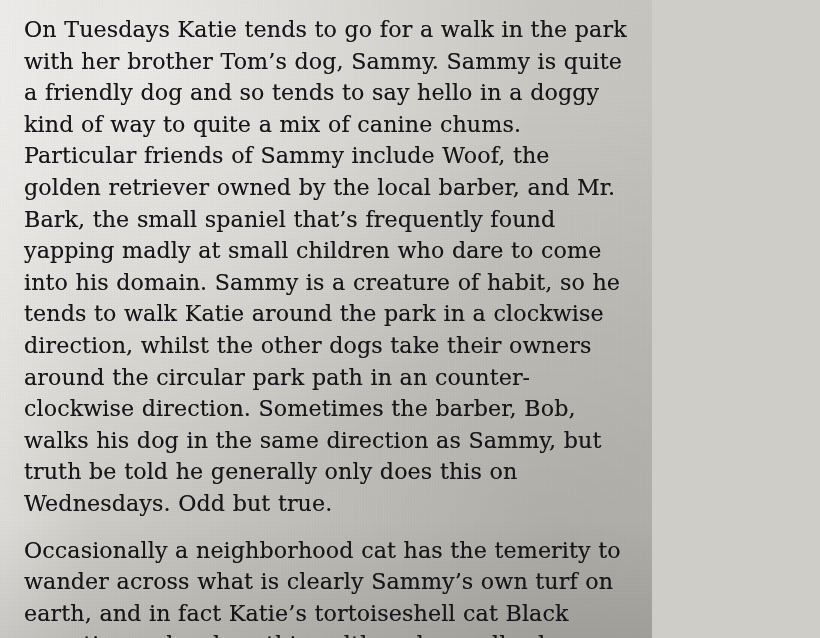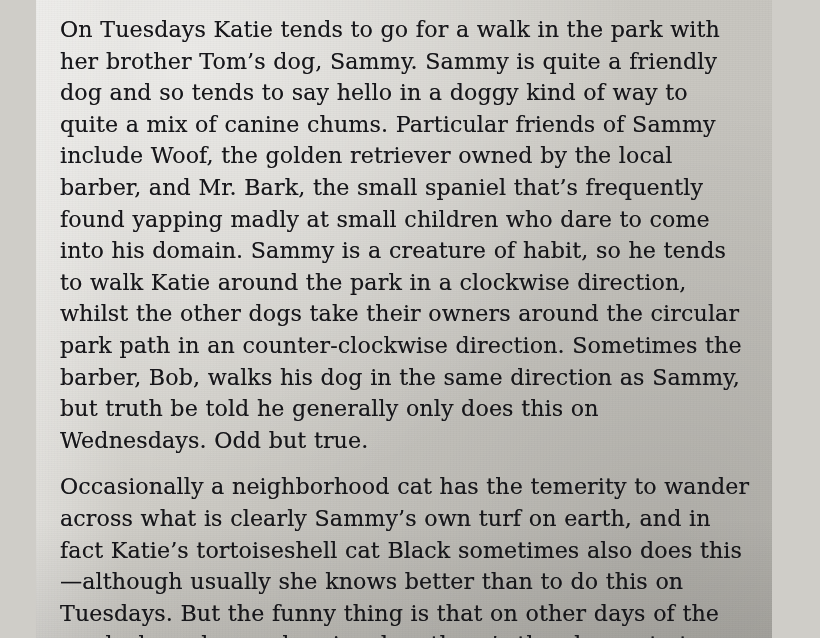--- a/index.html
+++ b/index.html
@@ -10,30 +10,29 @@
     width: 820px;
     height: 638px;
     overflow: hidden;
     background: #cfcdc8;
     font-family: "DejaVu Serif", serif;
   }
 
   
   .page {
     position: relative;
-    width: 736px;
+    width: 652px;
     height: 638px;
     box-sizing: border-box;
     padding: 14px 22px 10px 24px;
     background:
       radial-gradient(ellipse at 20% 10%, rgba(255,255,255,0.55) 0%, rgba(255,255,255,0.0) 55%),
       radial-gradient(ellipse at 85% 85%, rgba(0,0,0,0.10) 0%, rgba(0,0,0,0.0) 60%),
       linear-gradient(115deg, #d8d6d1 0%, #cfcdc7 35%, #c9c7c1 65%, #bfbdb7 100%);
     filter: none;
-    margin-left: 36px;
   }
   .grain {
     position: absolute;
     inset: 0;
     pointer-events: none;
     opacity: 0.35;
     background-image:
       repeating-linear-gradient(0deg, rgba(0,0,0,0.035) 0px, rgba(0,0,0,0.035) 1px, rgba(255,255,255,0.03) 1px, rgba(255,255,255,0.03) 2px),
       repeating-linear-gradient(90deg, rgba(0,0,0,0.025) 0px, rgba(0,0,0,0.025) 1px, rgba(255,255,255,0.025) 1px, rgba(255,255,255,0.025) 3px);
     mix-blend-mode: multiply;

